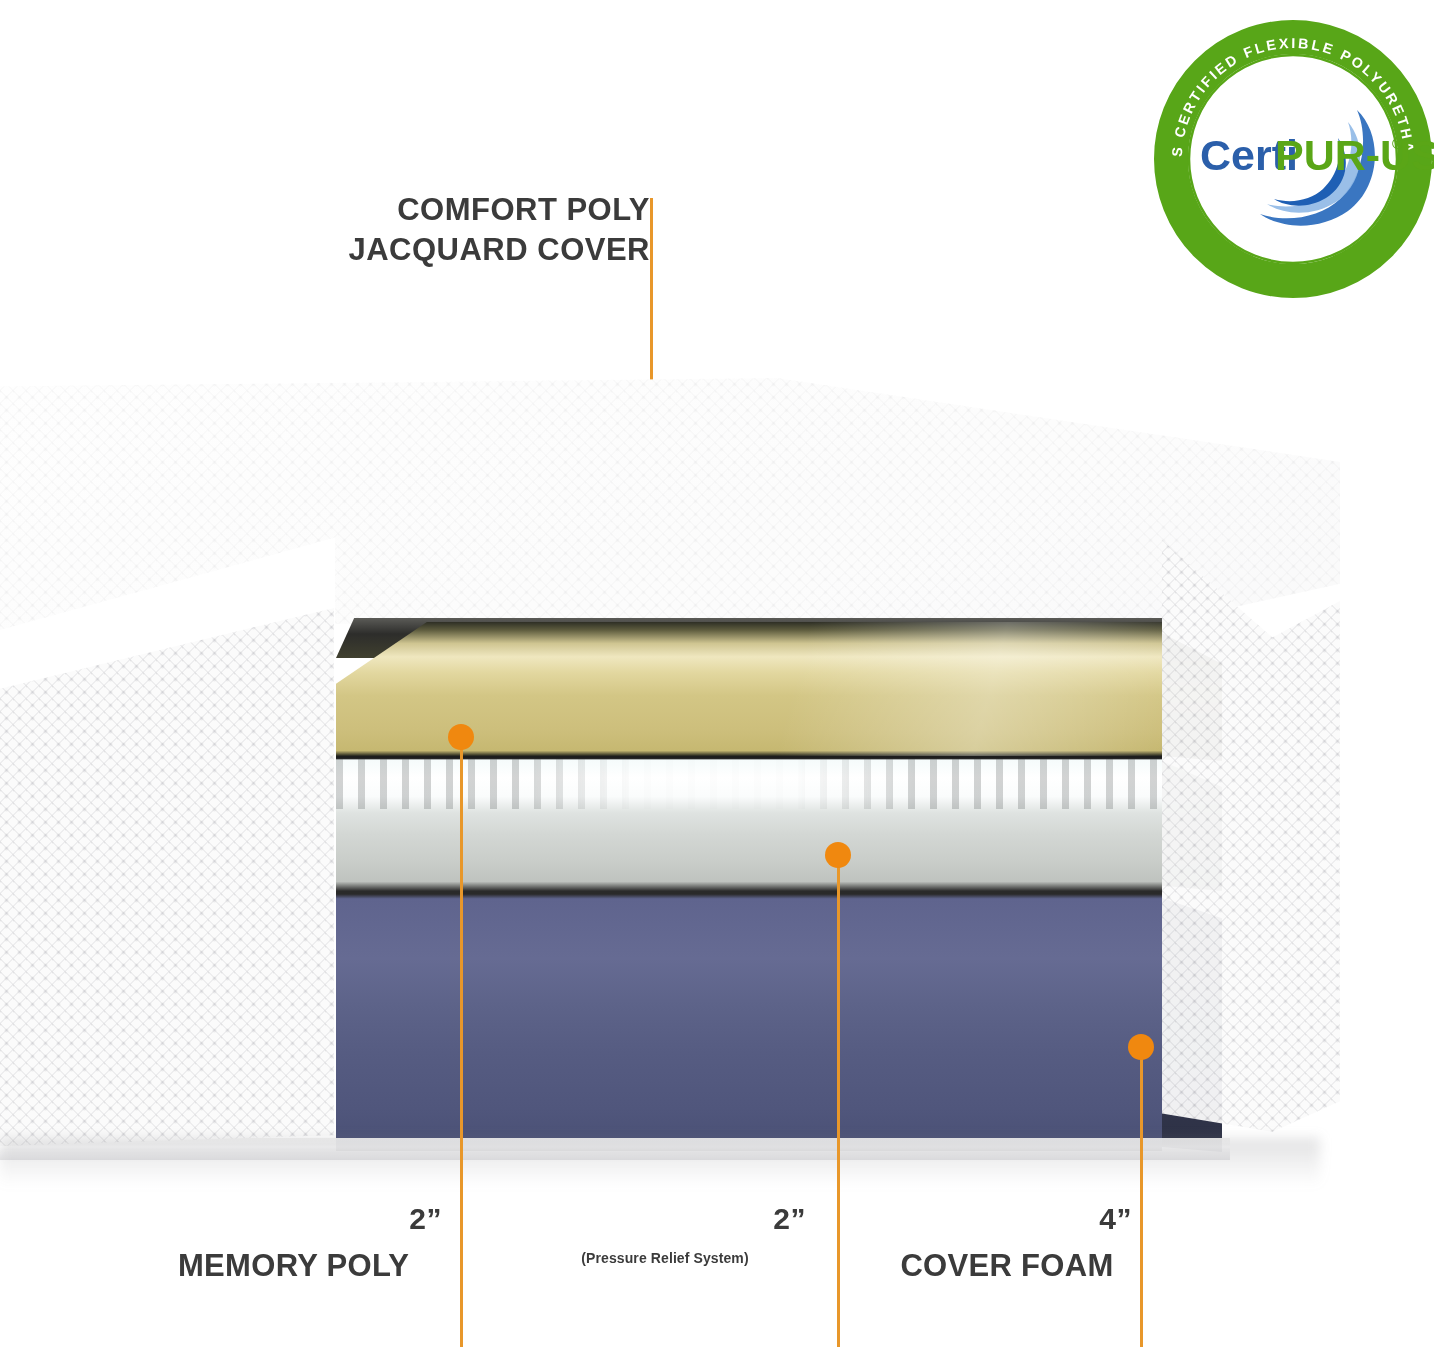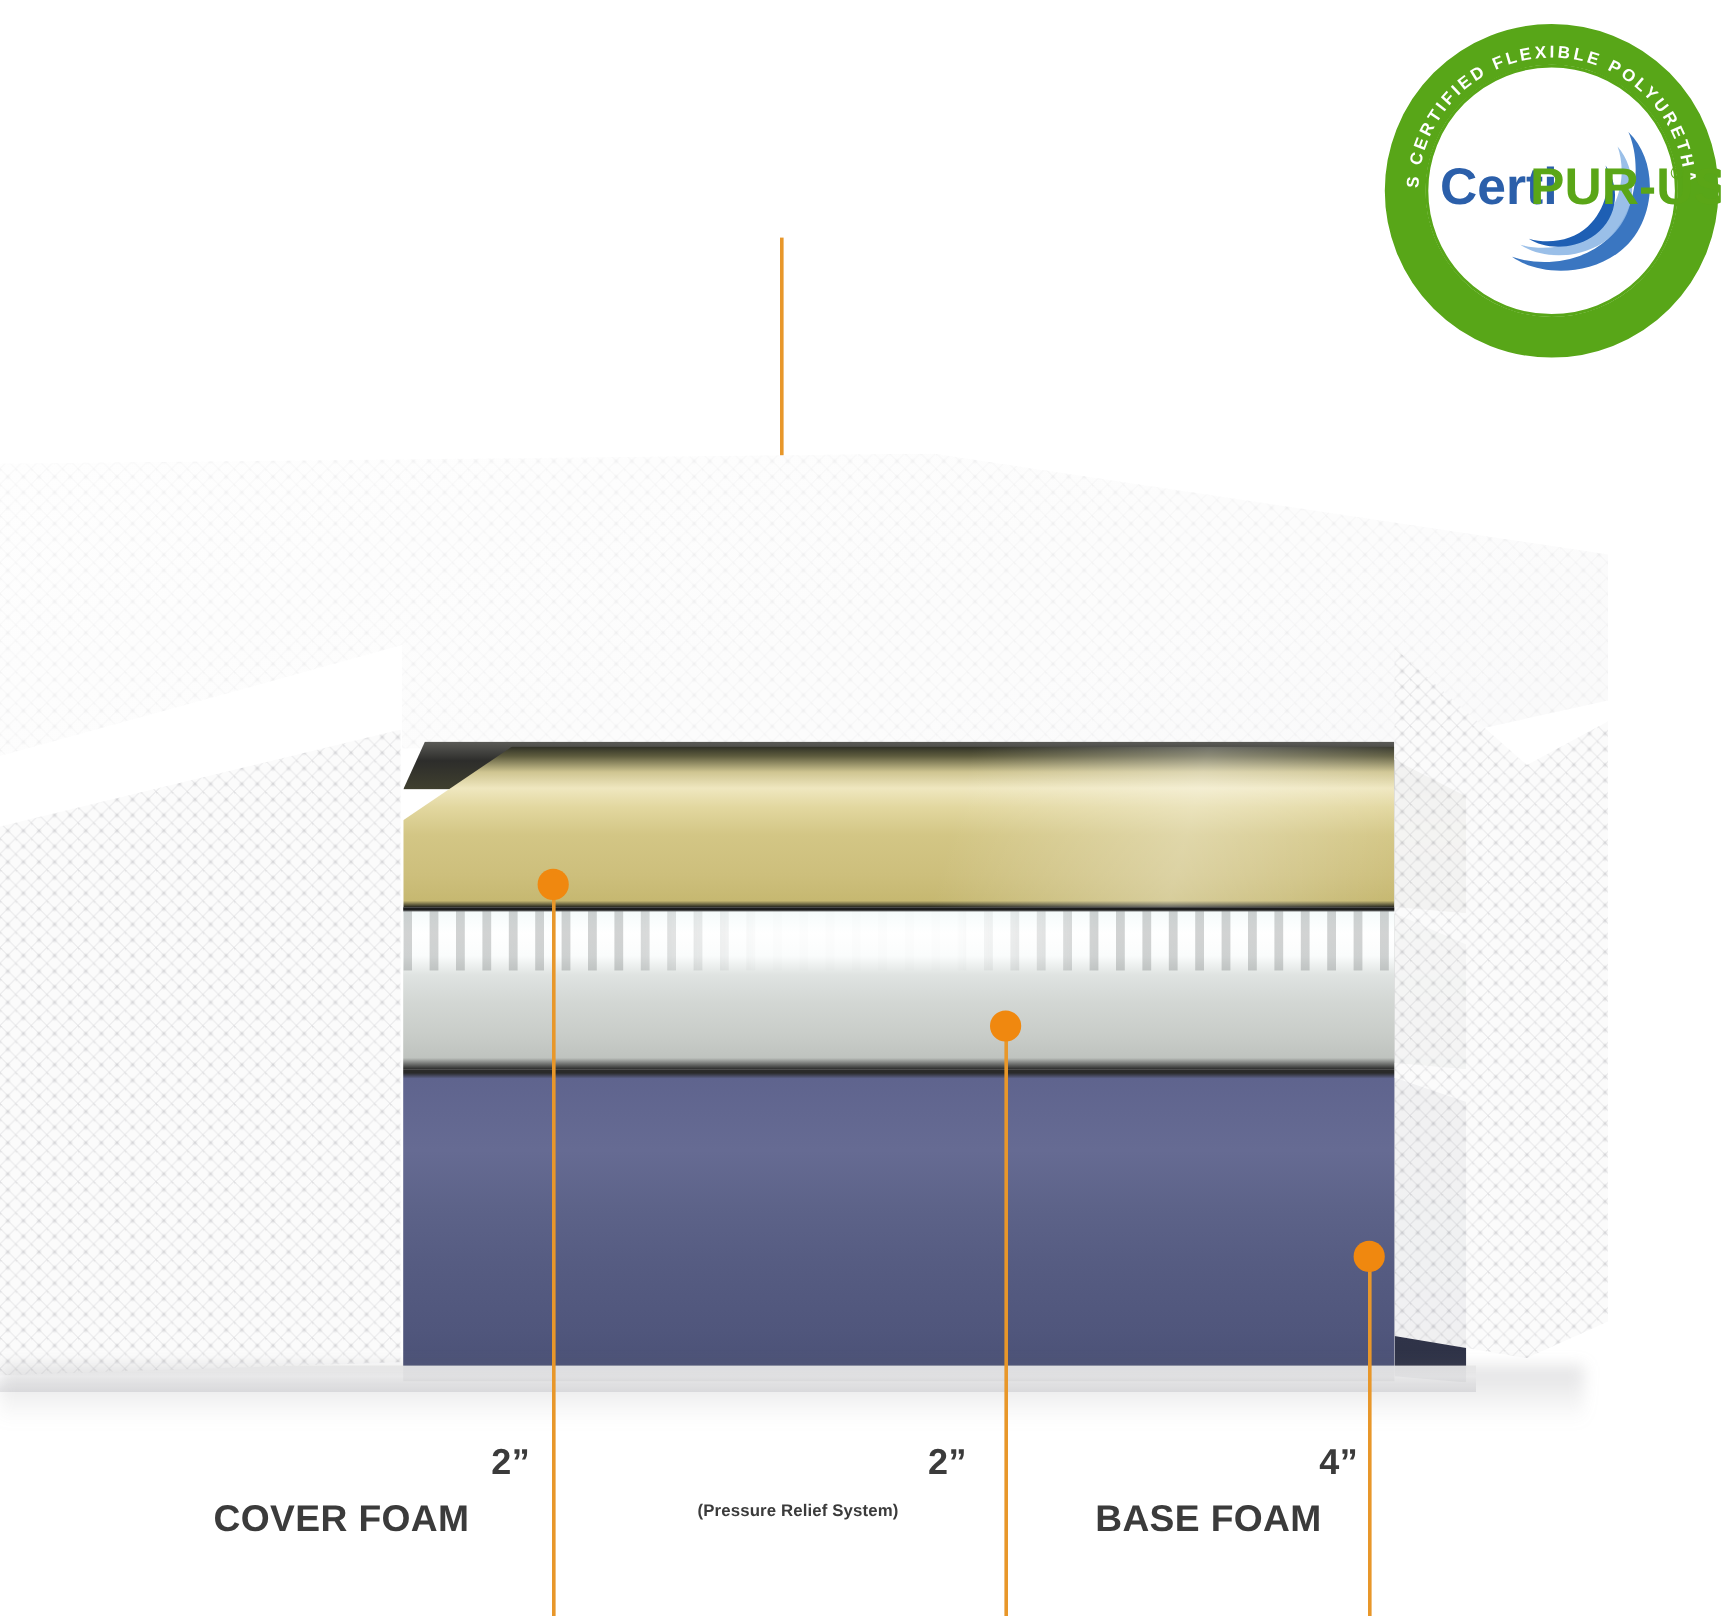--- a/index.html
+++ b/index.html
@@ -338,20 +338,24 @@
     width: 282px;
     height: 282px;
   }
   #badge svg { display: block; }
 </style>
 </head>
 <body>
 
 <div id="stage">
 
+  <div class="top-callout">
+    <span class="line">COMFORT POLY</span>
+    <span class="line">JACQUARD COVER</span>
+  </div>
   <div class="cover-leader"></div>
   <div class="cover-dot"></div>
 
   <div id="mattress">
 
     <div class="deck">
       <div class="deck-texture jacquard"></div>
     </div>
 
     <div class="cut-dark-top"></div>
@@ -389,31 +393,31 @@
   <div class="leader" style="left:837px; top:866px; height:481px;"></div>
   <div class="dot" style="left:825px; top:842px;"></div>
 
   <div class="leader" style="left:1140px; top:1058px; height:289px;"></div>
   <div class="dot" style="left:1128px; top:1034px;"></div>
 
   <div class="bottom-labels">
 
     <div class="blabel" id="lbl-memory">
       <span class="inches">2”</span>
-      <span class="name">COVER FOAM</span>
+      <span class="name">MEMORY POLY</span>
     </div>
 
     <div class="blabel" id="lbl-vent">
       <span class="inches">2”</span>
       <span class="sub">(Pressure Relief System)</span>
     </div>
 
     <div class="blabel" id="lbl-base">
       <span class="inches">4”</span>
-      <span class="name">BASE FOAM</span>
+      <span class="name">COVER FOAM</span>
     </div>
 
   </div>
 
   <div id="badge">
     <svg width="282" height="282" viewBox="0 0 282 282" xmlns="http://www.w3.org/2000/svg">
       <defs>
         <path id="arcTop" d="M 30,141 A 111,111 0 0 1 252,141"></path>
         <path id="arcBot" d="M 44,141 A 97,97 0 0 0 238,141"></path>
       </defs>

